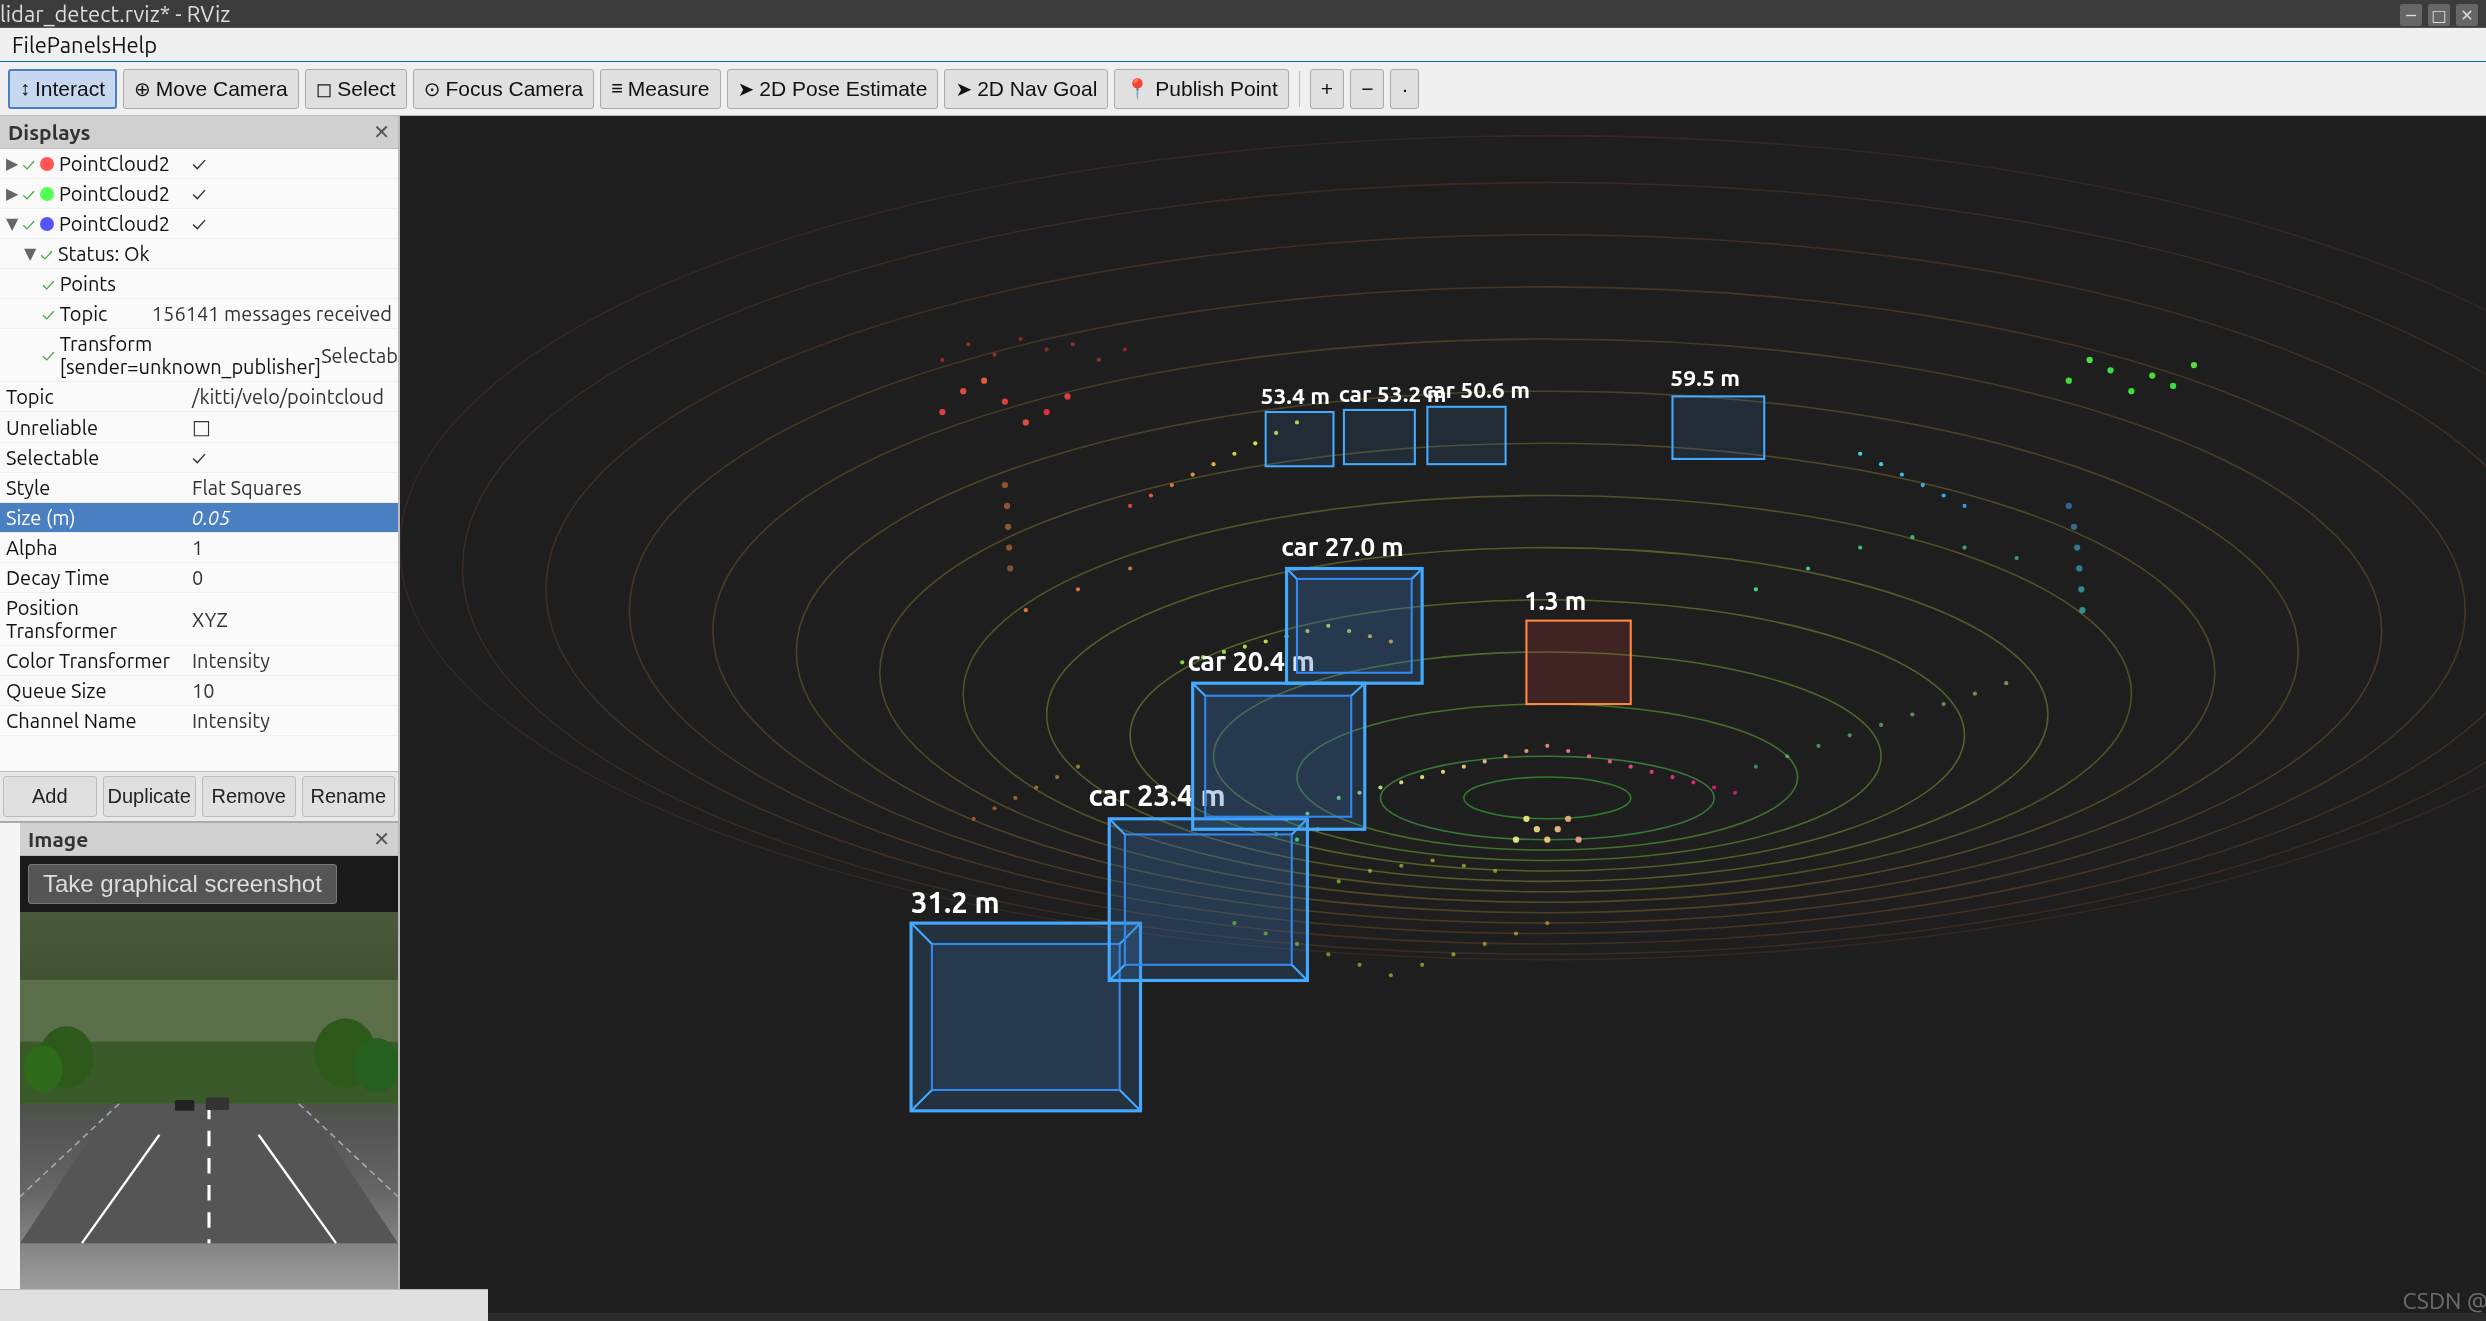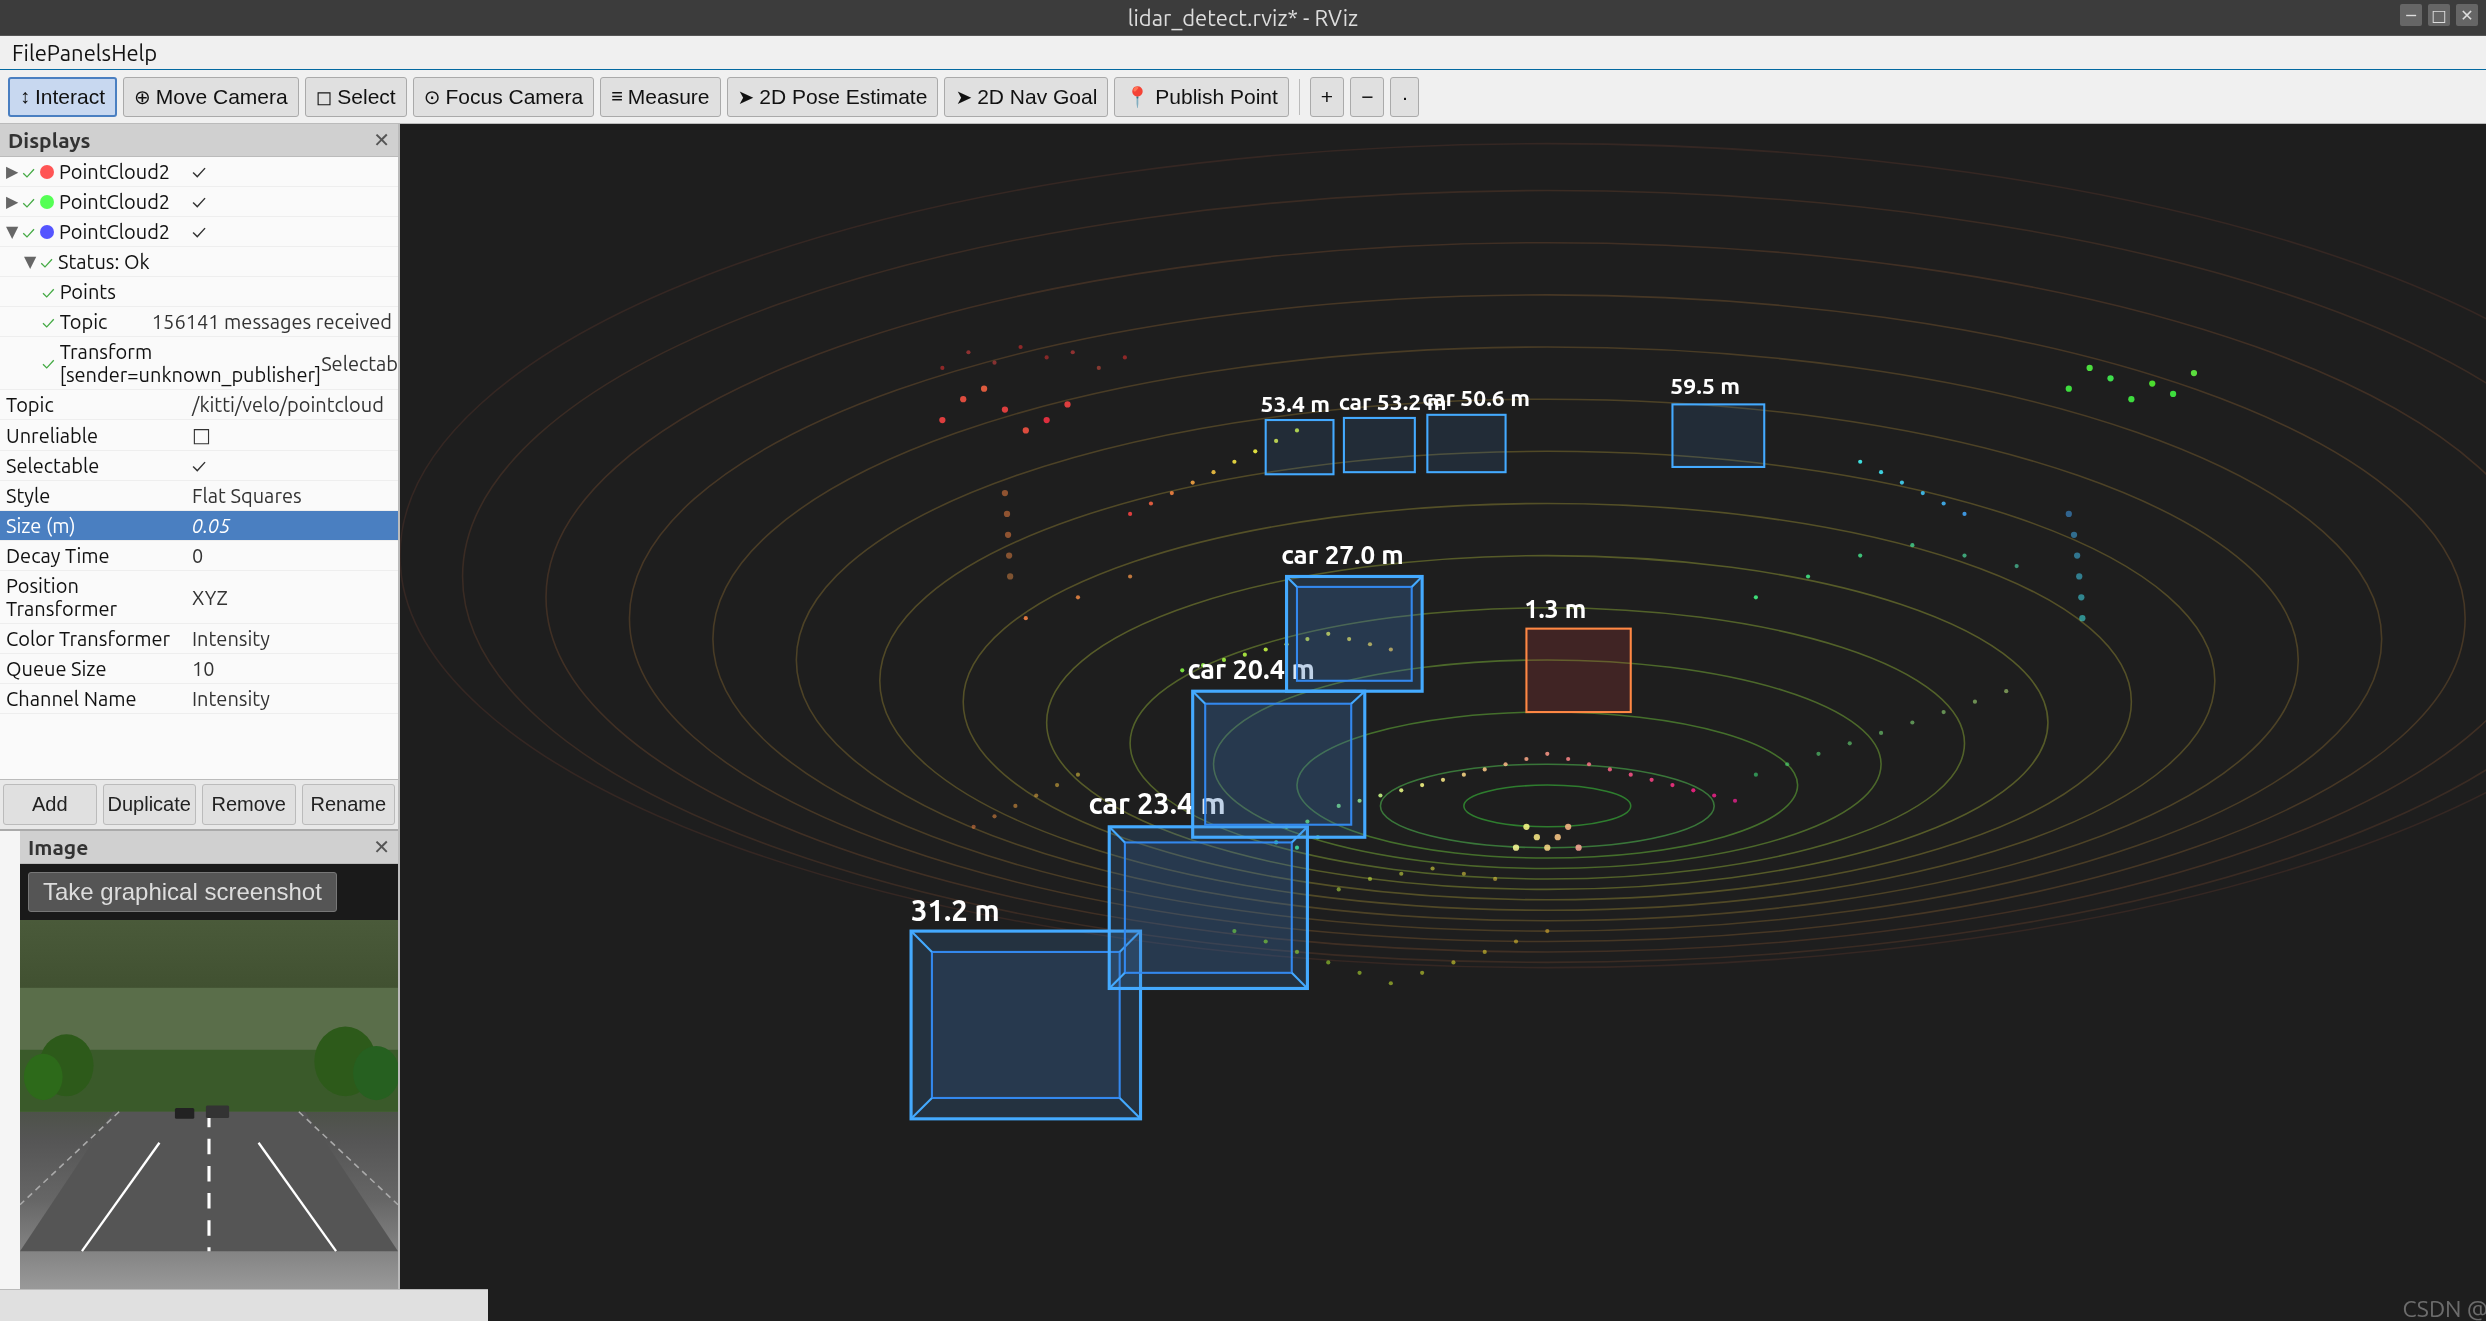--- a/index.html
+++ b/index.html
@@ -9,25 +9,24 @@
       background: #2b2b2b;
       font-family: 'Ubuntu', 'DejaVu Sans', Arial, sans-serif;
       font-size: 22px;
       overflow: hidden;
       position: relative;
     }
 
     
     #titlebar {
       width: 100%;
-      height: 36px;
+      height: 28px;
       background: #3c3c3c;
       display: flex;
       align-items: center;
-      justify-content: center;
       border-bottom: 1px solid #555;
       color: #ddd;
       font-size: 22px;
     }
     #titlebar-controls {
       position: absolute;
       right: 8px;
       top: 4px;
       display: flex;
       gap: 6px;
@@ -406,20 +405,24 @@
         </div>
         <div class="tree-row tree-indent-0">
           <span class="tree-label">Style</span>
           <span class="tree-value">Flat Squares</span>
         </div>
         <div class="tree-row tree-indent-0 selected">
           <span class="tree-label">Size (m)</span>
           <span class="tree-value">0.05</span>
         </div>
         <div class="tree-row tree-indent-0">
+          <span class="tree-label">Alpha</span>
+          <span class="tree-value">1</span>
+        </div>
+        <div class="tree-row tree-indent-0">
           <span class="tree-label">Decay Time</span>
           <span class="tree-value">0</span>
         </div>
         <div class="tree-row tree-indent-0">
           <span class="tree-label">Position Transformer</span>
           <span class="tree-value">XYZ</span>
         </div>
         <div class="tree-row tree-indent-0">
           <span class="tree-label">Color Transformer</span>
           <span class="tree-value">Intensity</span>

